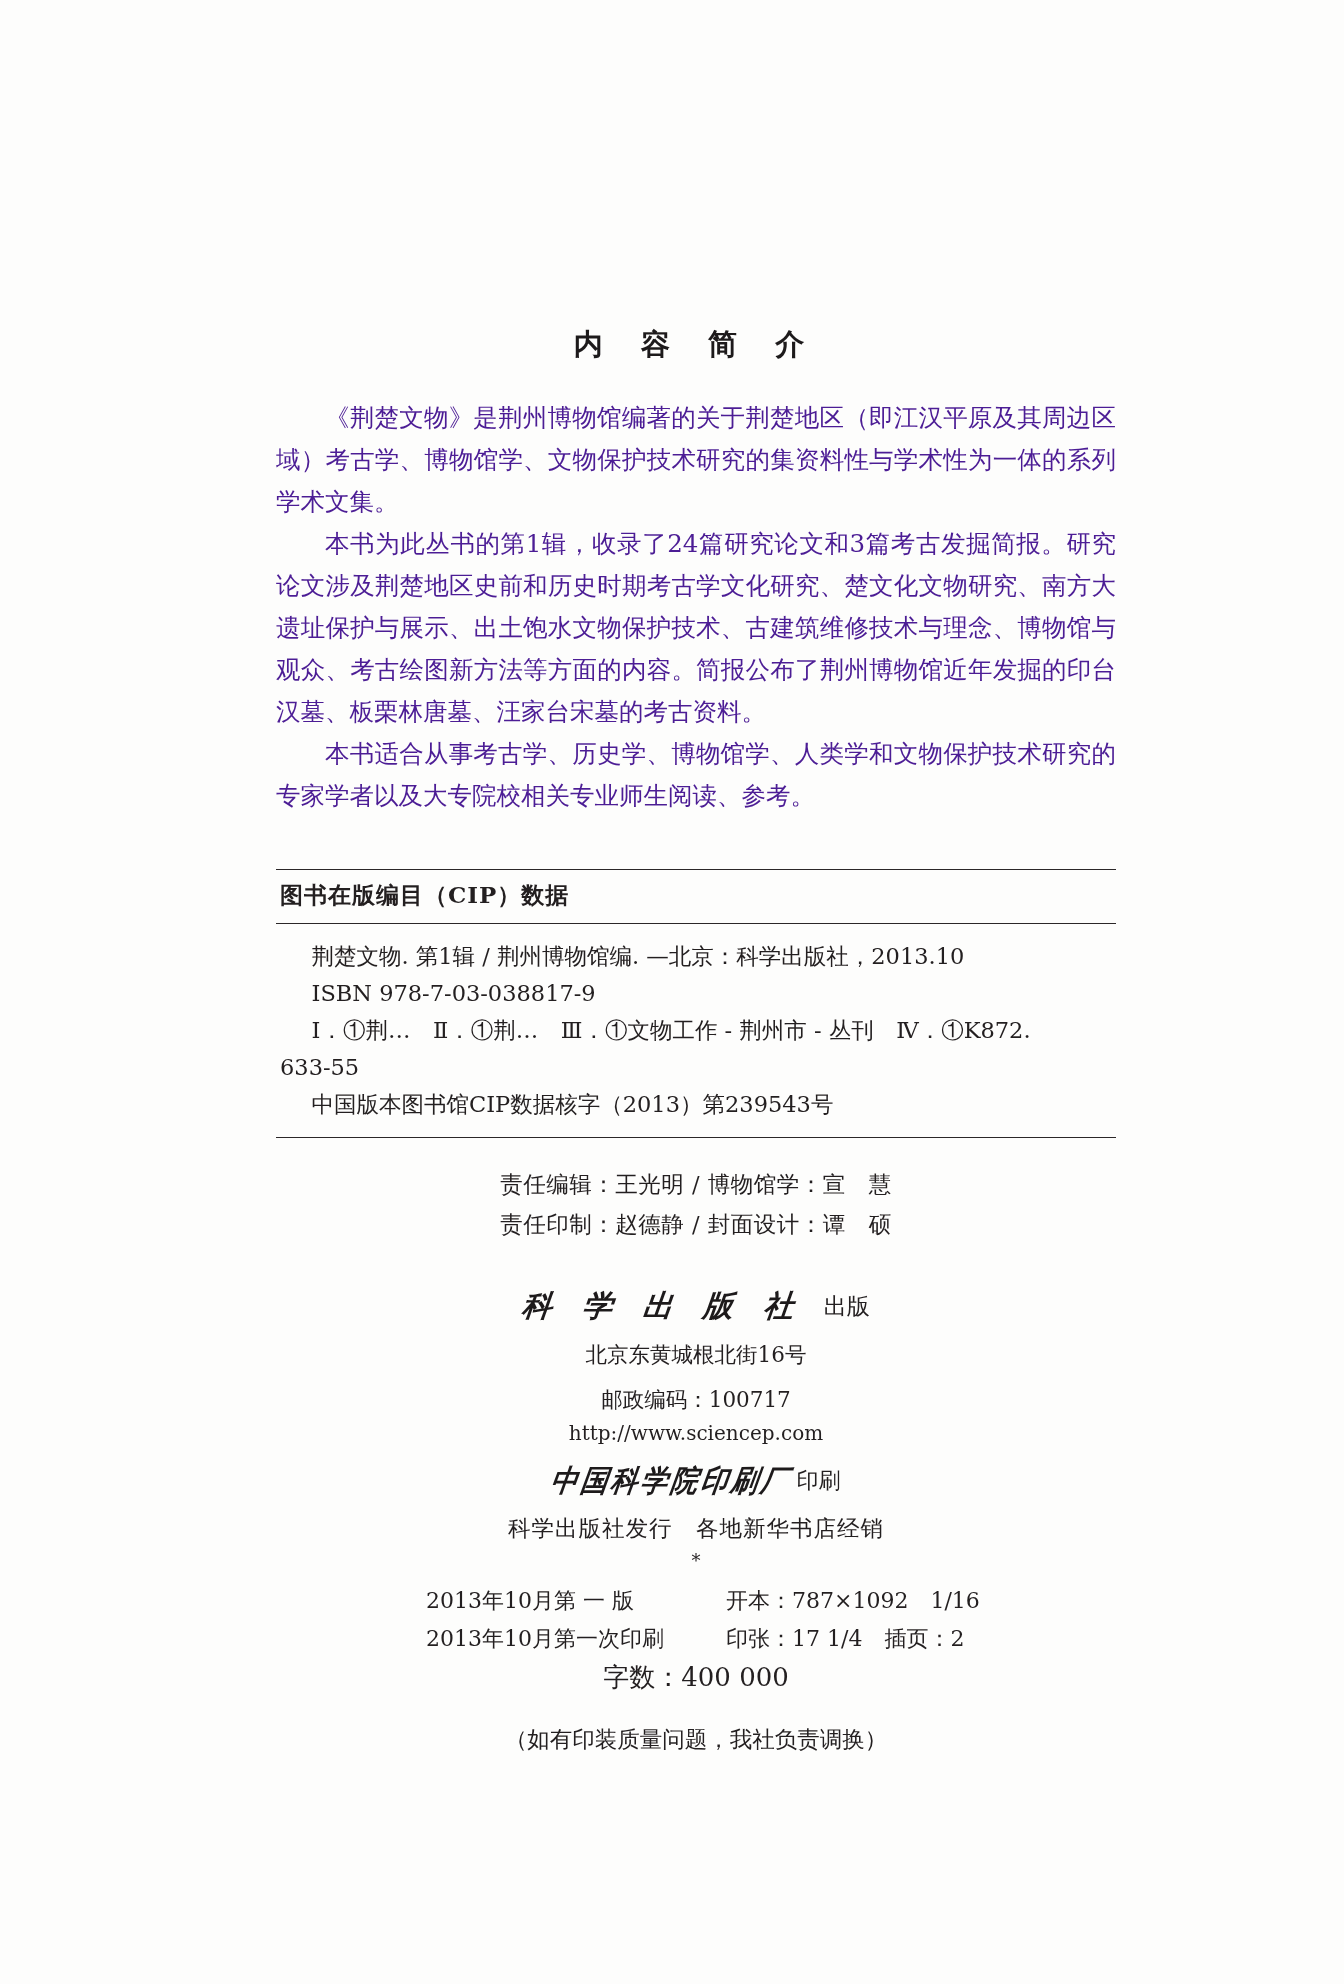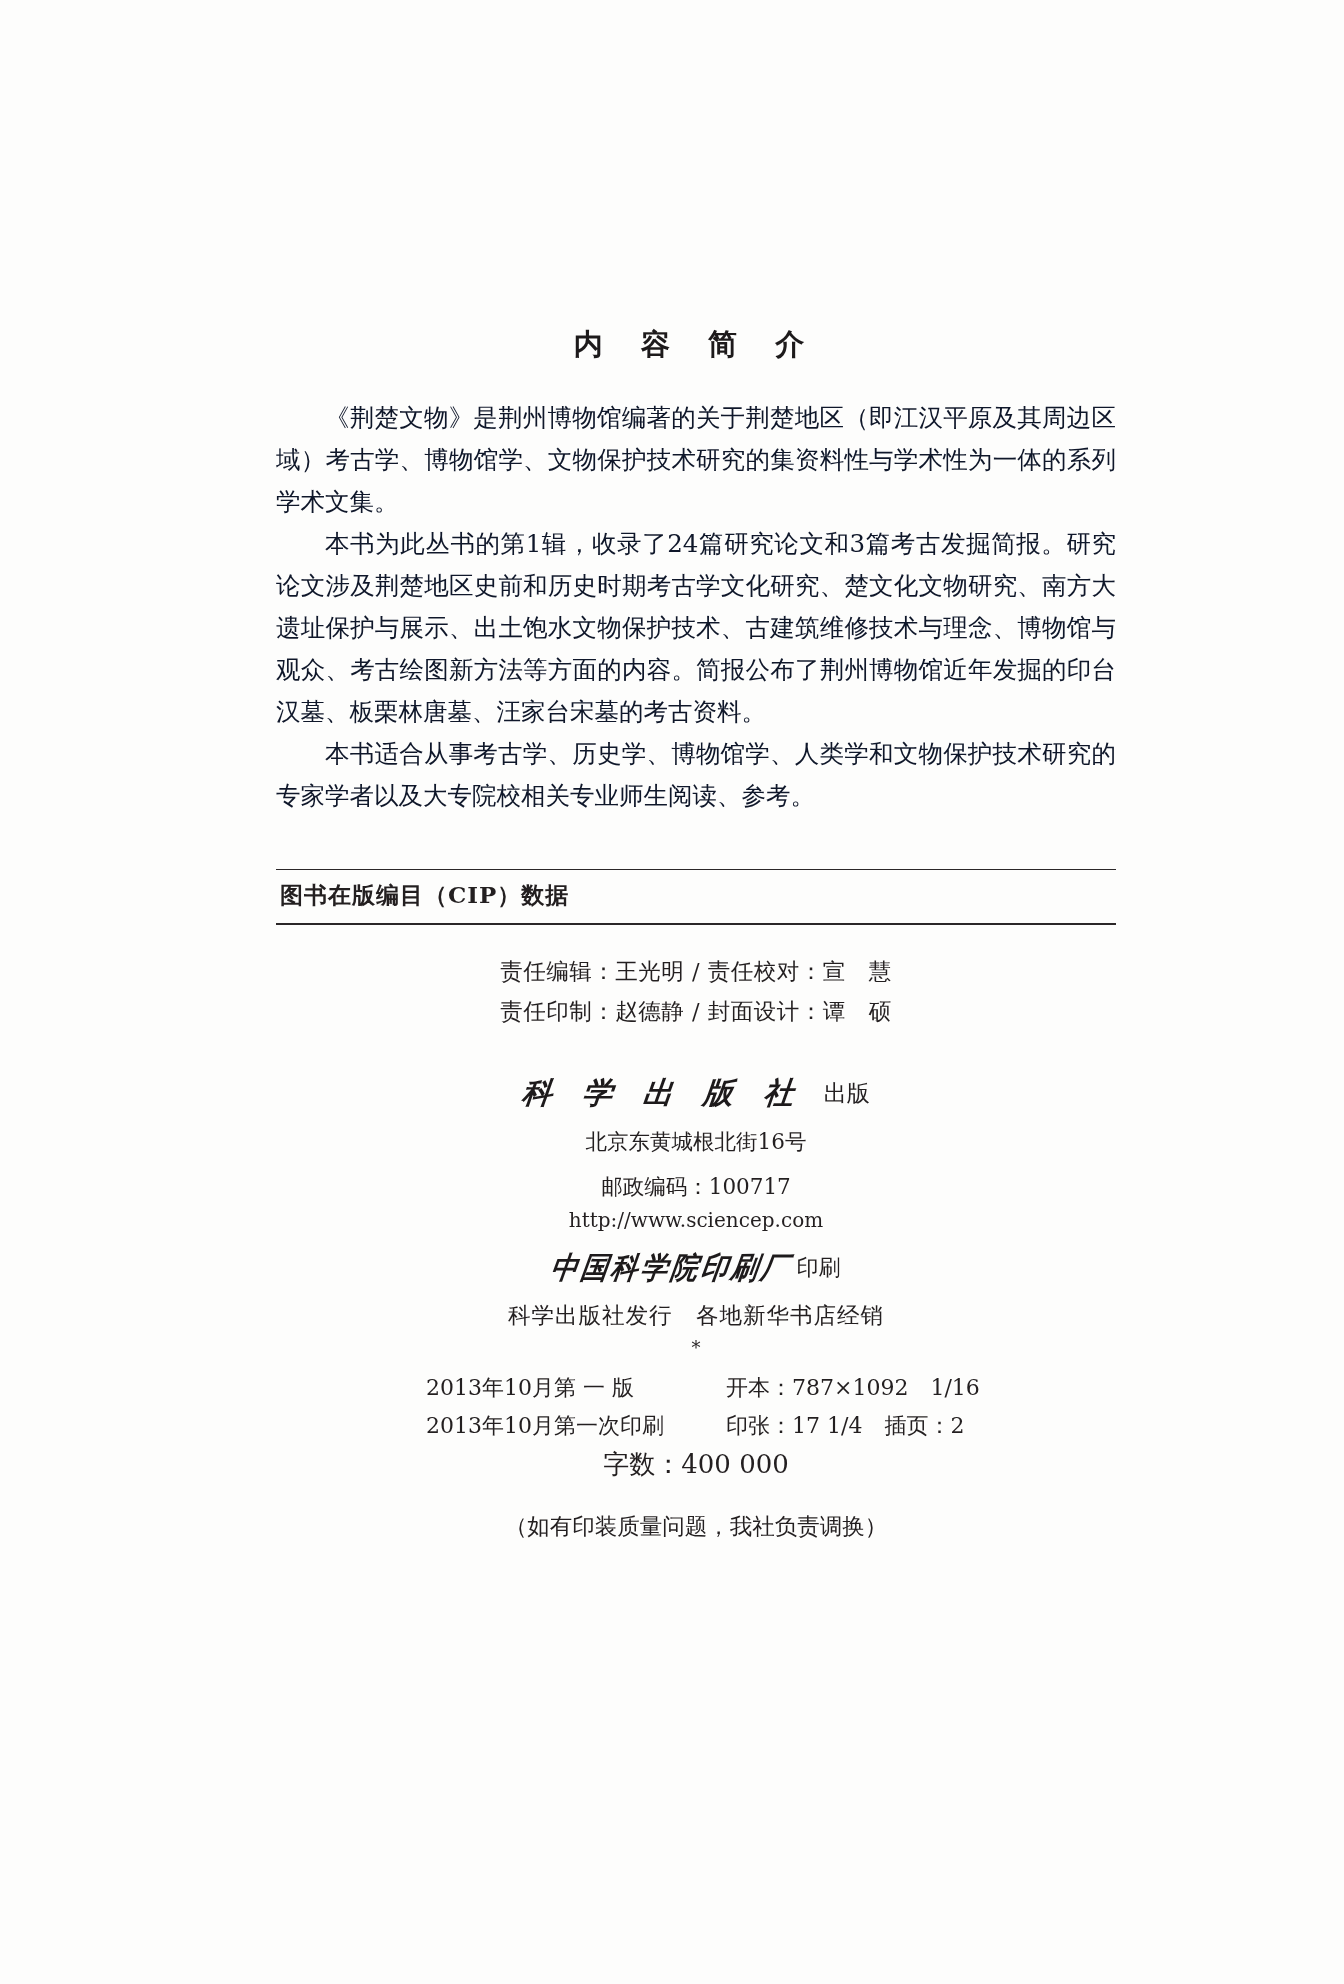--- a/index.html
+++ b/index.html
@@ -38,21 +38,21 @@
     letter-spacing: 14px;
     font-weight: 600;
     color: #1d1a1b;
     font-family: "DejaVu Serif", "Liberation Serif", serif;
   }
   .intro-body {
     margin-top: 32px;
     font-size: 24.5px;
     line-height: 42px;
     text-align: justify;
-    color: #0f172a;
+    color: #4c1d95;
   }
   .intro-body p {
     margin: 0;
     text-indent: 2em;
   }
 
   
   .cip {
     margin-top: 52px;
     position: relative;
@@ -209,25 +209,32 @@
     <div class="intro-body">
       <p>《荆楚文物》是荆州博物馆编著的关于荆楚地区（即江汉平原及其周边区域）考古学、博物馆学、文物保护技术研究的集资料性与学术性为一体的系列学术文集。</p>
       <p>本书为此丛书的第1辑，收录了24篇研究论文和3篇考古发掘简报。研究论文涉及荆楚地区史前和历史时期考古学文化研究、楚文化文物研究、南方大遗址保护与展示、出土饱水文物保护技术、古建筑维修技术与理念、博物馆与观众、考古绘图新方法等方面的内容。简报公布了荆州博物馆近年发掘的印台汉墓、板栗林唐墓、汪家台宋墓的考古资料。</p>
       <p>本书适合从事考古学、历史学、博物馆学、人类学和文物保护技术研究的专家学者以及大专院校相关专业师生阅读、参考。</p>
     </div>
 
     <div class="cip">
       <div class="rule"></div>
       <div class="cip-head">图书在版编目（CIP）数据</div>
       <div class="rule"></div>
+      <div class="cip-lines">
+        <div class="ln ind">荆楚文物. 第1辑 / 荆州博物馆编. —北京：科学出版社，2013.10</div>
+        <div class="ln ind">ISBN 978-7-03-038817-9</div>
+        <div class="ln ind2">Ⅰ．①荆…　Ⅱ．①荆…　Ⅲ．①文物工作 - 荆州市 - 丛刊　Ⅳ．①K872.</div>
+        <div class="ln">633-55</div>
+        <div class="ln ind">中国版本图书馆CIP数据核字（2013）第239543号</div>
+      </div>
       <div class="rule"></div>
     </div>
 
     <div class="credits">
-      <div>责任编辑：王光明 / 责任校对：宣　慧</div>
+      <div>责任编辑：王光明 / 博物馆学：宣　慧</div>
       <div>责任印制：赵德静 / 封面设计：谭　硕</div>
     </div>
 
     <div class="publisher-row">
       <span class="press-logo">科 学 出 版 社</span>
       <span class="press-suffix">出版</span>
     </div>
     <div class="addr">北京东黄城根北街16号</div>
     <div class="addr">邮政编码：100717</div>
     <div class="url">http://www.sciencep.com</div>

